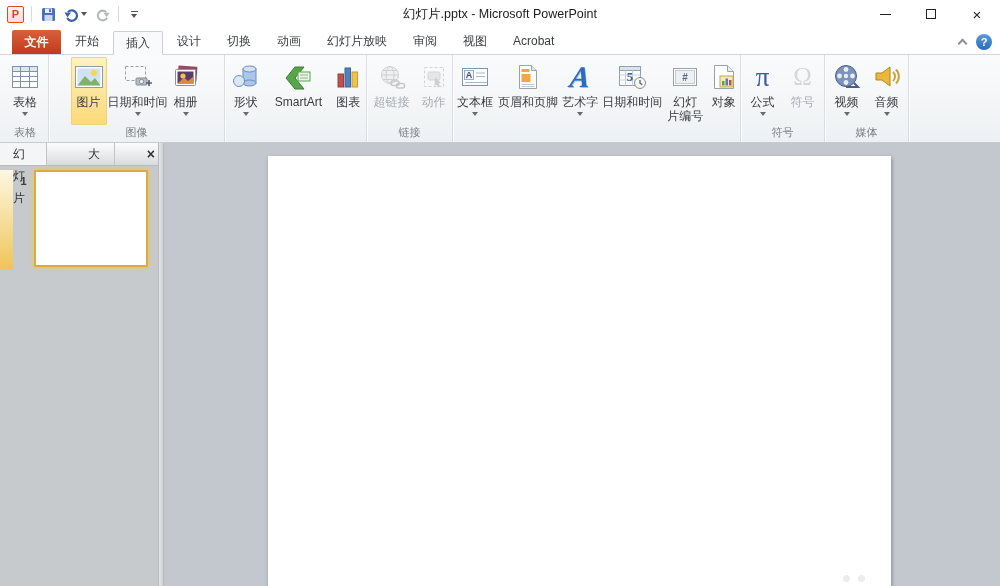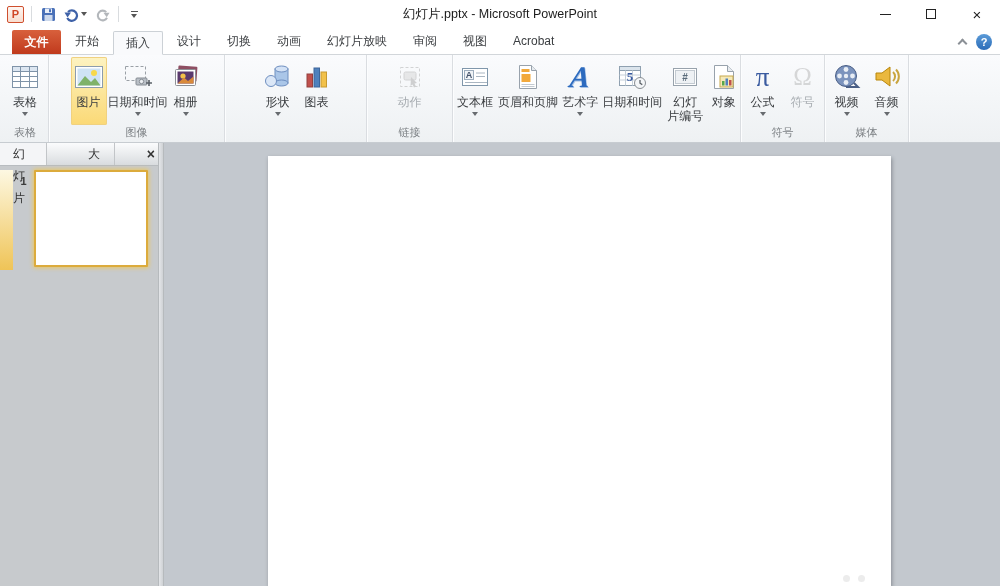--- a/index.html
+++ b/index.html
@@ -202,35 +202,57 @@
             <svg width="30" height="28" viewBox="0 0 30 28">
               <rect x="12" y="6" width="13" height="14" fill="#aac6e8" stroke="#6f8fc0"></rect>
               <ellipse cx="18.5" cy="6" rx="6.5" ry="3" fill="#d3e2f6" stroke="#6f8fc0"></ellipse>
               <ellipse cx="18.5" cy="20" rx="6.5" ry="3" fill="#aac6e8" stroke="#6f8fc0"></ellipse>
               <circle cx="8" cy="18" r="5.5" fill="#dbe7f7" stroke="#6f8fc0"></circle>
             </svg>
           </span>
           <span class="rlabel">形状</span>
           <span class="caret-icon"></span>
         </div>
+        <div class="rbtn" style="width:62px">
+          <span class="ricon">
+            <svg width="30" height="26" viewBox="0 0 30 26">
+              <polygon points="3,14 12,3 21,3 12,14 21,25 12,25" fill="#57a64a" stroke="#3f7d36"></polygon>
+              <rect x="15" y="8" width="12" height="9" fill="#eaf3e7" stroke="#57a64a"></rect>
+              <path d="M17 11h8M17 14h8" stroke="#8fb989"></path>
+            </svg>
+          </span>
+          <span class="rlabel">SmartArt</span>
+        </div>
         <div class="rbtn" style="width:34px">
           <span class="ricon">
             <svg width="26" height="26" viewBox="0 0 26 26">
               <rect x="3" y="10" width="5.5" height="13" fill="#c0504d" stroke="#93403e"></rect>
               <rect x="10" y="4" width="5.5" height="19" fill="#4f81bd" stroke="#3c659a"></rect>
               <rect x="17" y="8" width="5.5" height="15" fill="#f2c14a" stroke="#c79a32"></rect>
             </svg>
           </span>
           <span class="rlabel">图表</span>
         </div>
       </div>
     </div>
 
     <div class="rgroup" style="width:86px">
       <div class="rbuttons">
+        <div class="rbtn disabled" style="width:46px">
+          <span class="ricon">
+            <svg width="28" height="26" viewBox="0 0 28 26">
+              <circle cx="12" cy="11" r="8.5" fill="#e3e6e9" stroke="#9aa0a6"></circle>
+              <ellipse cx="12" cy="11" rx="4" ry="8.5" fill="none" stroke="#9aa0a6"></ellipse>
+              <path d="M3.5 11h17M5 6.5h14M5 15.5h14" stroke="#9aa0a6" fill="none"></path>
+              <rect x="13" y="17" width="8" height="4.5" rx="2" fill="none" stroke="#8a9096" stroke-width="1.6"></rect>
+              <rect x="18.5" y="19.5" width="8" height="4.5" rx="2" fill="none" stroke="#8a9096" stroke-width="1.6"></rect>
+            </svg>
+          </span>
+          <span class="rlabel">超链接</span>
+        </div>
         <div class="rbtn disabled" style="width:34px">
           <span class="ricon">
             <svg width="26" height="26" viewBox="0 0 26 26">
               <rect x="3.5" y="3.5" width="19" height="19" fill="none" stroke="#a2a7ad" stroke-dasharray="3 2"></rect>
               <rect x="7" y="8" width="12" height="8" rx="1.5" fill="#cfd3d7" stroke="#a2a7ad"></rect>
               <polygon points="14,13 20,19 17.5,19.5 19,22.5 17,23.5 15.5,20.5 13.5,22" fill="#9aa0a6"></polygon>
             </svg>
           </span>
           <span class="rlabel">动作</span>
         </div>

